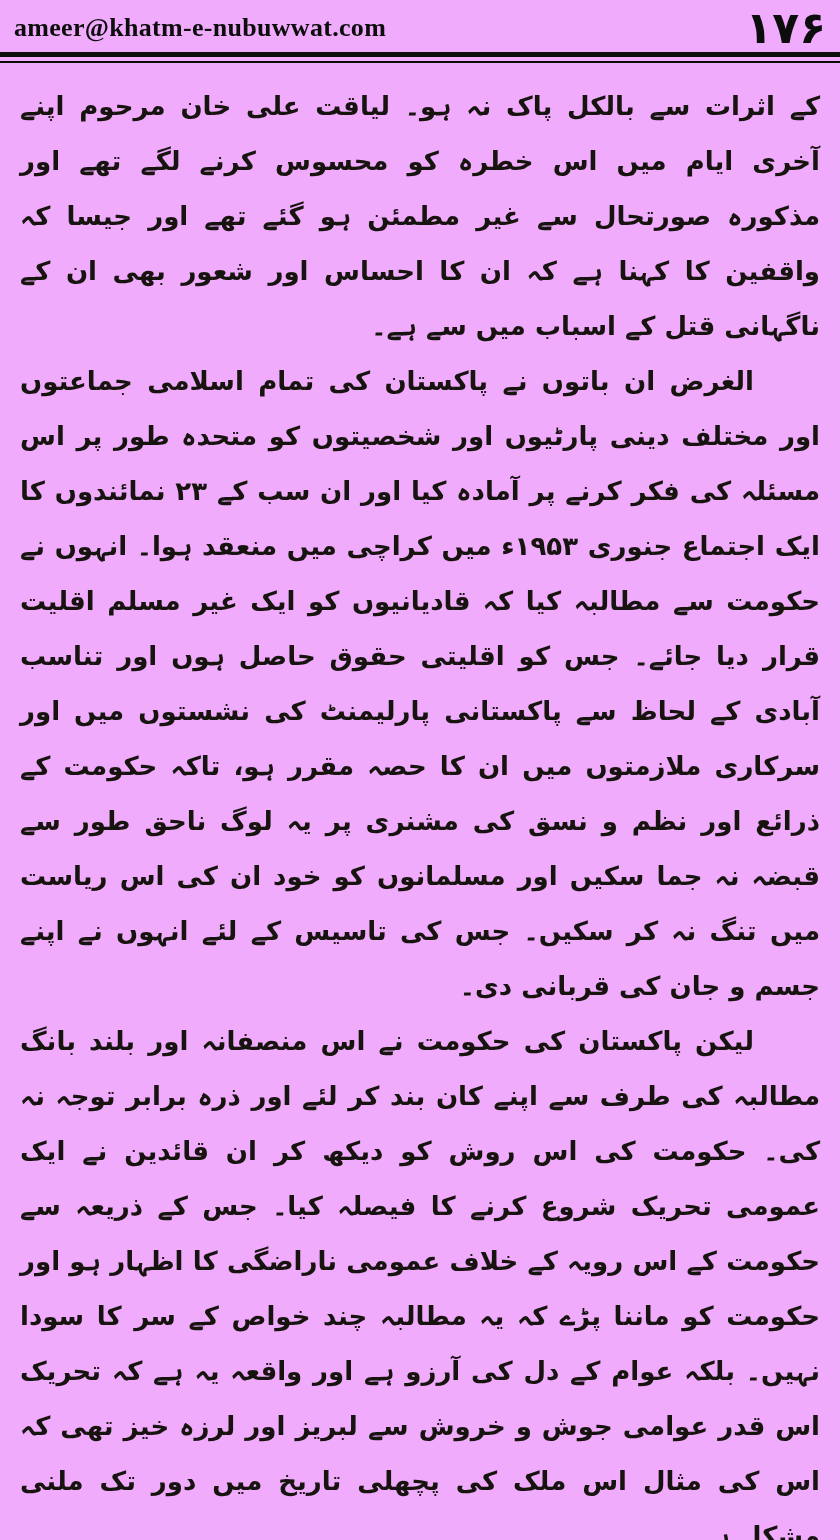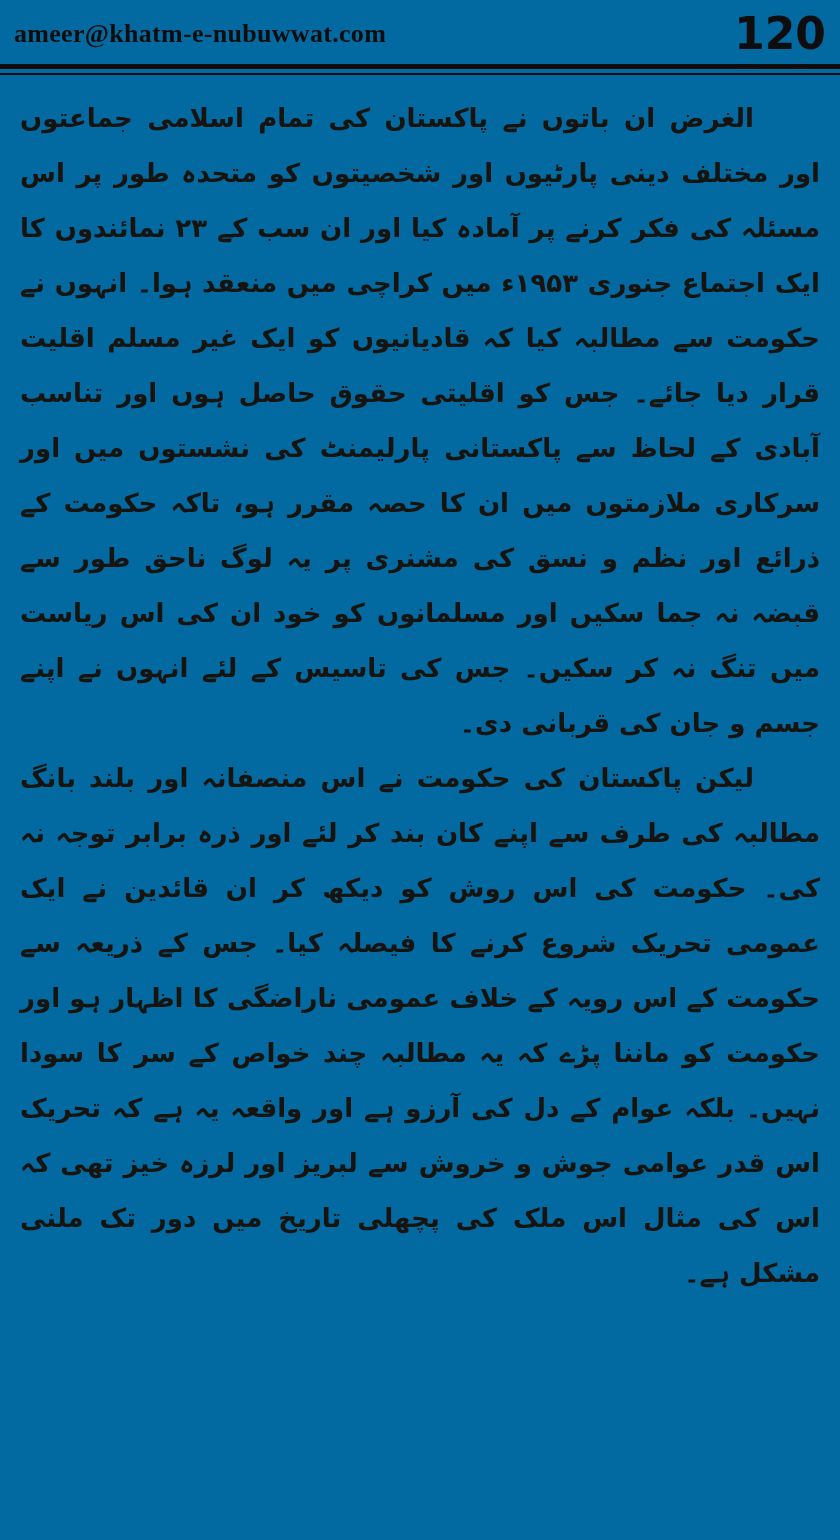--- a/index.html
+++ b/index.html
@@ -1,20 +1,20 @@
 <!DOCTYPE html>
 <html lang="ur"><head>
 <meta charset="utf-8">
 <style>
   * { margin: 0; padding: 0; box-sizing: border-box; }
   html, body { background: #d8d8d8; }
   .page {
     width: 840px; height: 1540px;
     margin: 0 auto;
-    background: #0369a1;
+    background: #f0abfc;
     display: flex; flex-direction: column;
     font-family: "DejaVu Sans", sans-serif;
     color: #151210;
     overflow: hidden;
   }
 
   
   .hdr {
     height: 64px;
     display: flex; align-items: center; justify-content: space-between;
@@ -51,27 +51,28 @@
   .para { margin: 0; }
   .para.indent { text-indent: 66px; }
 </style>
 </head>
 <body>
 
 <div class="page">
 
   <div class="hdr">
     <span class="hdr-email">ameer@khatm-e-nubuwwat.com</span>
-    <span class="hdr-num">120</span>
+    <span class="hdr-num">۱۷۶</span>
   </div>
   <div class="hdr-rule">
     <div class="l1"></div>
     <div class="gp"></div>
     <div class="l2"></div>
   </div>
 
   <div class="content">
+    <p class="para">کے اثرات سے بالکل پاک نہ ہو۔ لیاقت علی خان مرحوم اپنے آخری ایام میں اس خطرہ کو محسوس کرنے لگے تھے اور مذکورہ صورتحال سے غیر مطمئن ہو گئے تھے اور جیسا کہ واقفین کا کہنا ہے کہ ان کا احساس اور شعور بھی ان کے ناگہانی قتل کے اسباب میں سے ہے۔</p>
     <p class="para indent">الغرض ان باتوں نے پاکستان کی تمام اسلامی جماعتوں اور مختلف دینی پارٹیوں اور شخصیتوں کو متحدہ طور پر اس مسئلہ کی فکر کرنے پر آمادہ کیا اور ان سب کے ۲۳ نمائندوں کا ایک اجتماع جنوری ۱۹۵۳ء میں کراچی میں منعقد ہوا۔ انہوں نے حکومت سے مطالبہ کیا کہ قادیانیوں کو ایک غیر مسلم اقلیت قرار دیا جائے۔ جس کو اقلیتی حقوق حاصل ہوں اور تناسب آبادی کے لحاظ سے پاکستانی پارلیمنٹ کی نشستوں میں اور سرکاری ملازمتوں میں ان کا حصہ مقرر ہو، تاکہ حکومت کے ذرائع اور نظم و نسق کی مشنری پر یہ لوگ ناحق طور سے قبضہ نہ جما سکیں اور مسلمانوں کو خود ان کی اس ریاست میں تنگ نہ کر سکیں۔ جس کی تاسیس کے لئے انہوں نے اپنے جسم و جان کی قربانی دی۔</p>
     <p class="para indent">لیکن پاکستان کی حکومت نے اس منصفانہ اور بلند بانگ مطالبہ کی طرف سے اپنے کان بند کر لئے اور ذرہ برابر توجہ نہ کی۔ حکومت کی اس روش کو دیکھ کر ان قائدین نے ایک عمومی تحریک شروع کرنے کا فیصلہ کیا۔ جس کے ذریعہ سے حکومت کے اس رویہ کے خلاف عمومی ناراضگی کا اظہار ہو اور حکومت کو ماننا پڑے کہ یہ مطالبہ چند خواص کے سر کا سودا نہیں۔ بلکہ عوام کے دل کی آرزو ہے اور واقعہ یہ ہے کہ تحریک اس قدر عوامی جوش و خروش سے لبریز اور لرزہ خیز تھی کہ اس کی مثال اس ملک کی پچھلی تاریخ میں دور تک ملنی مشکل ہے۔</p>
 
   </div>
 
 </div>
 
 </body></html>

